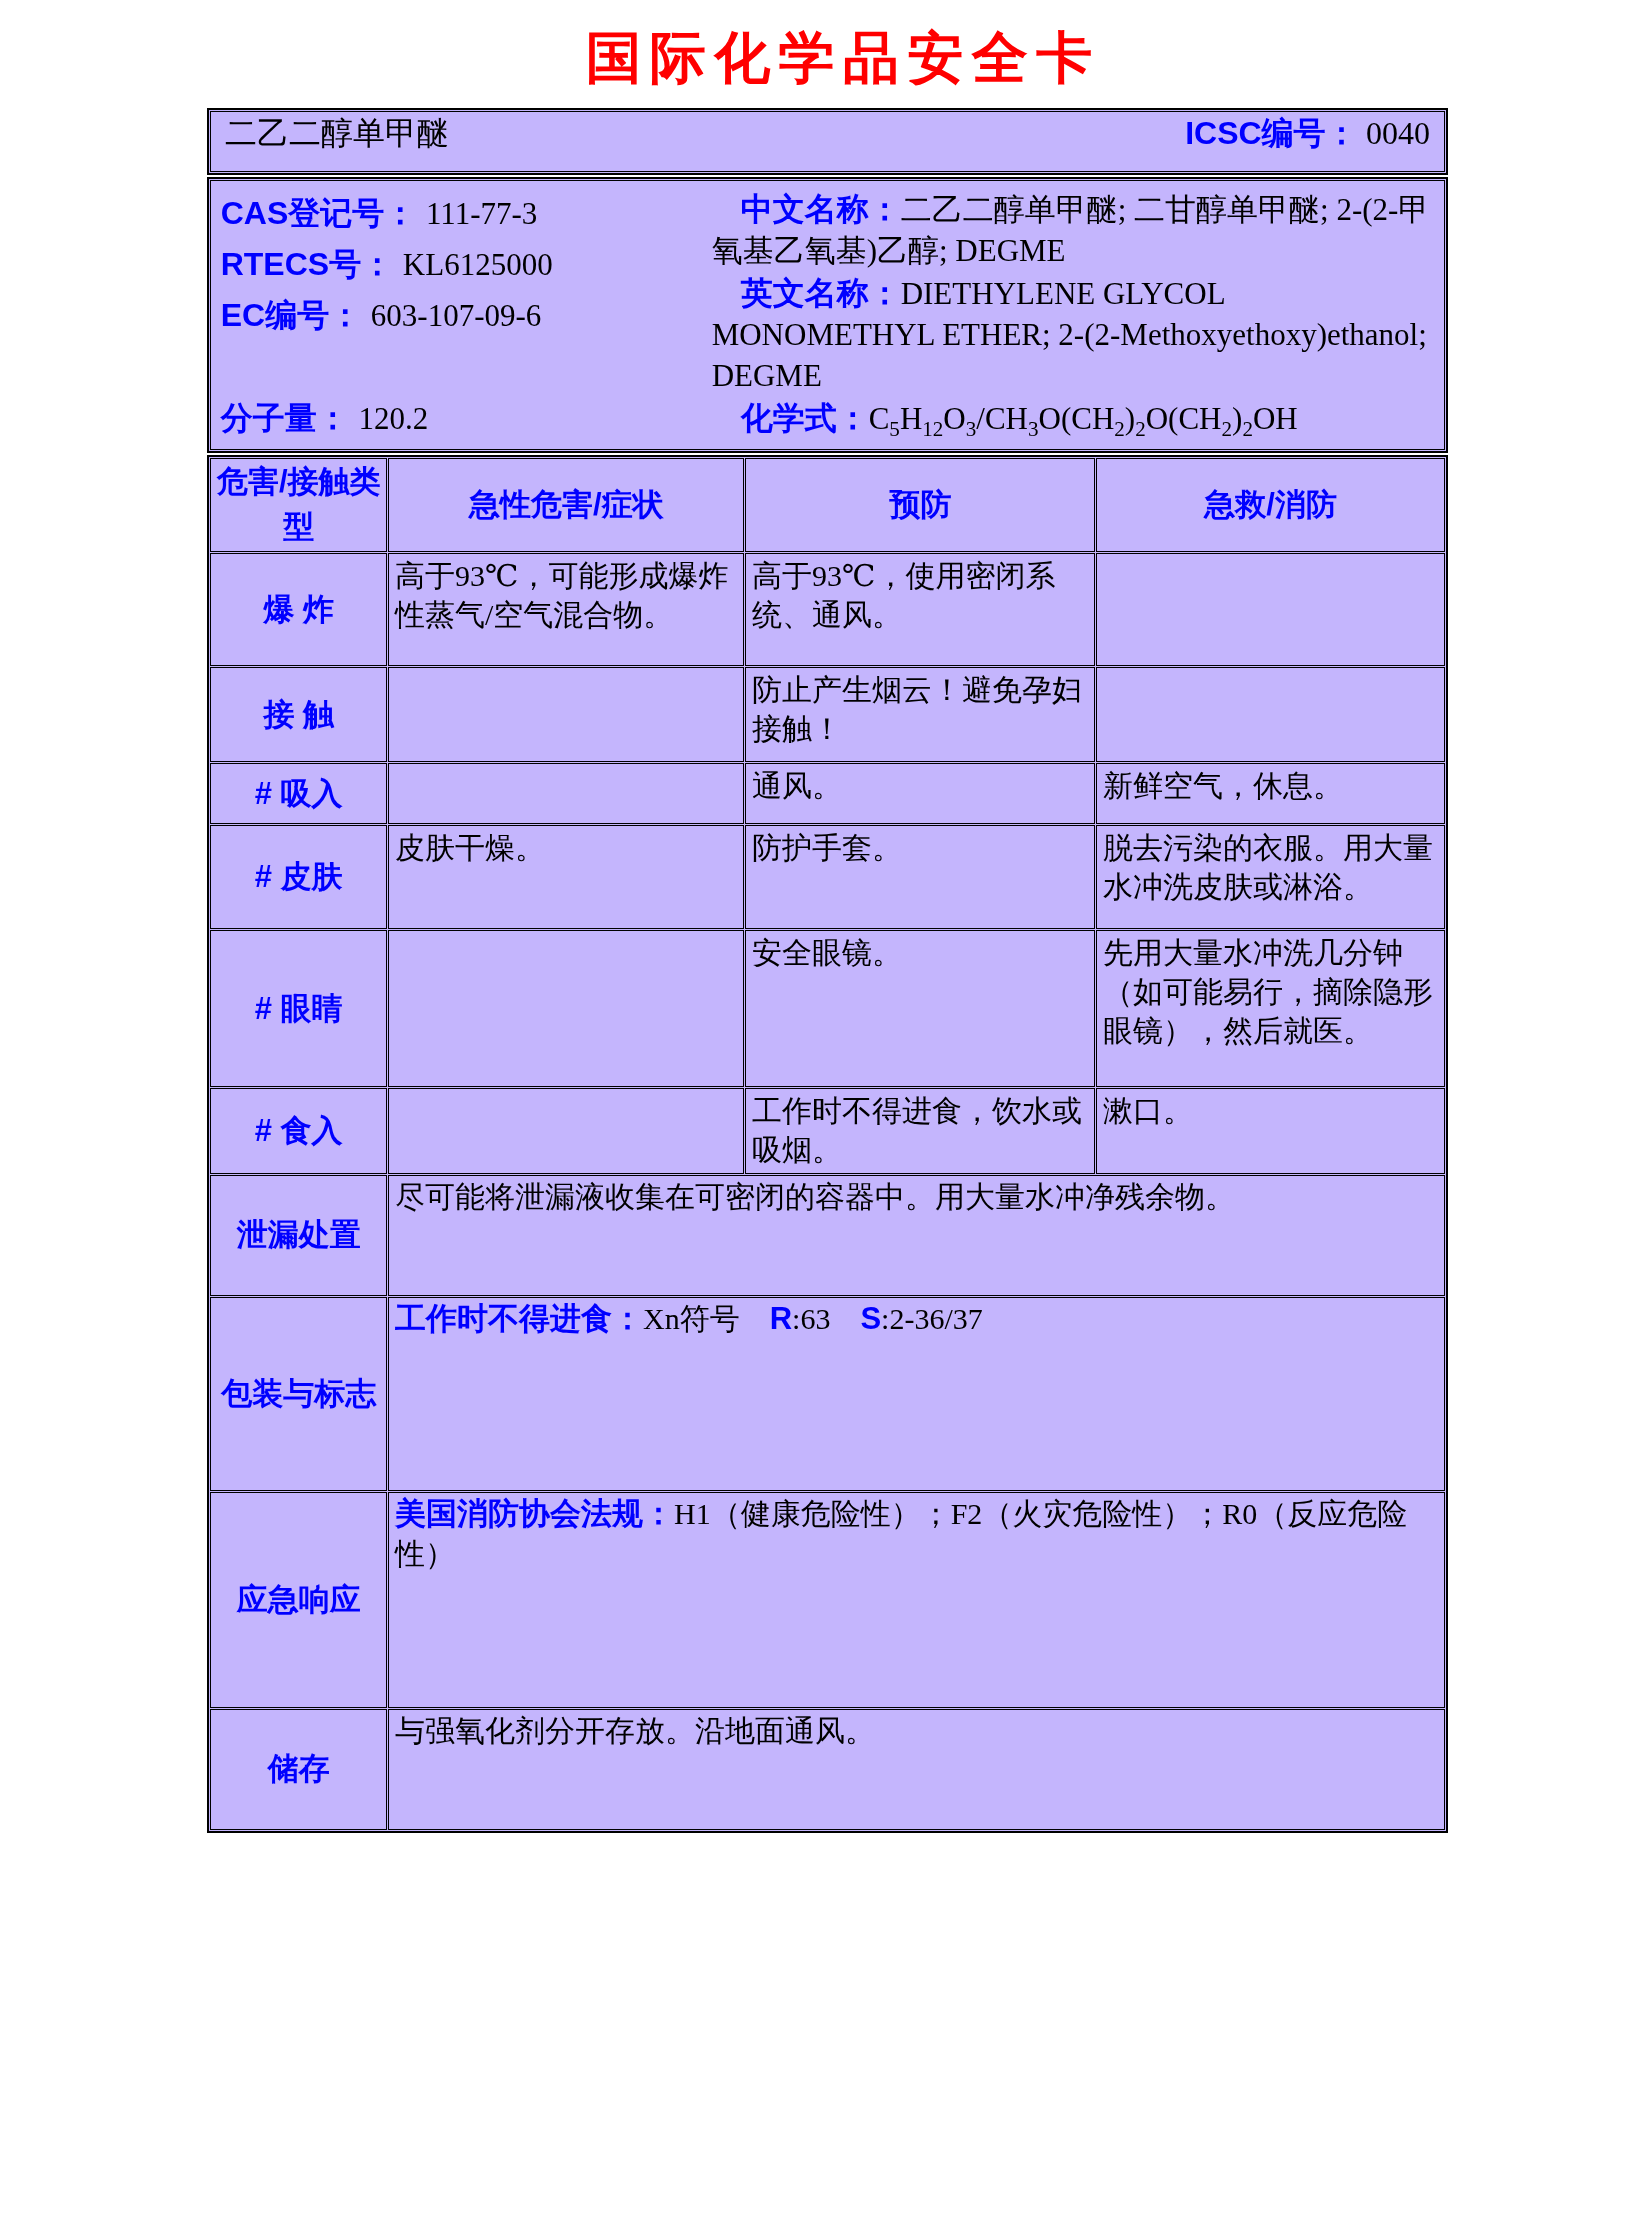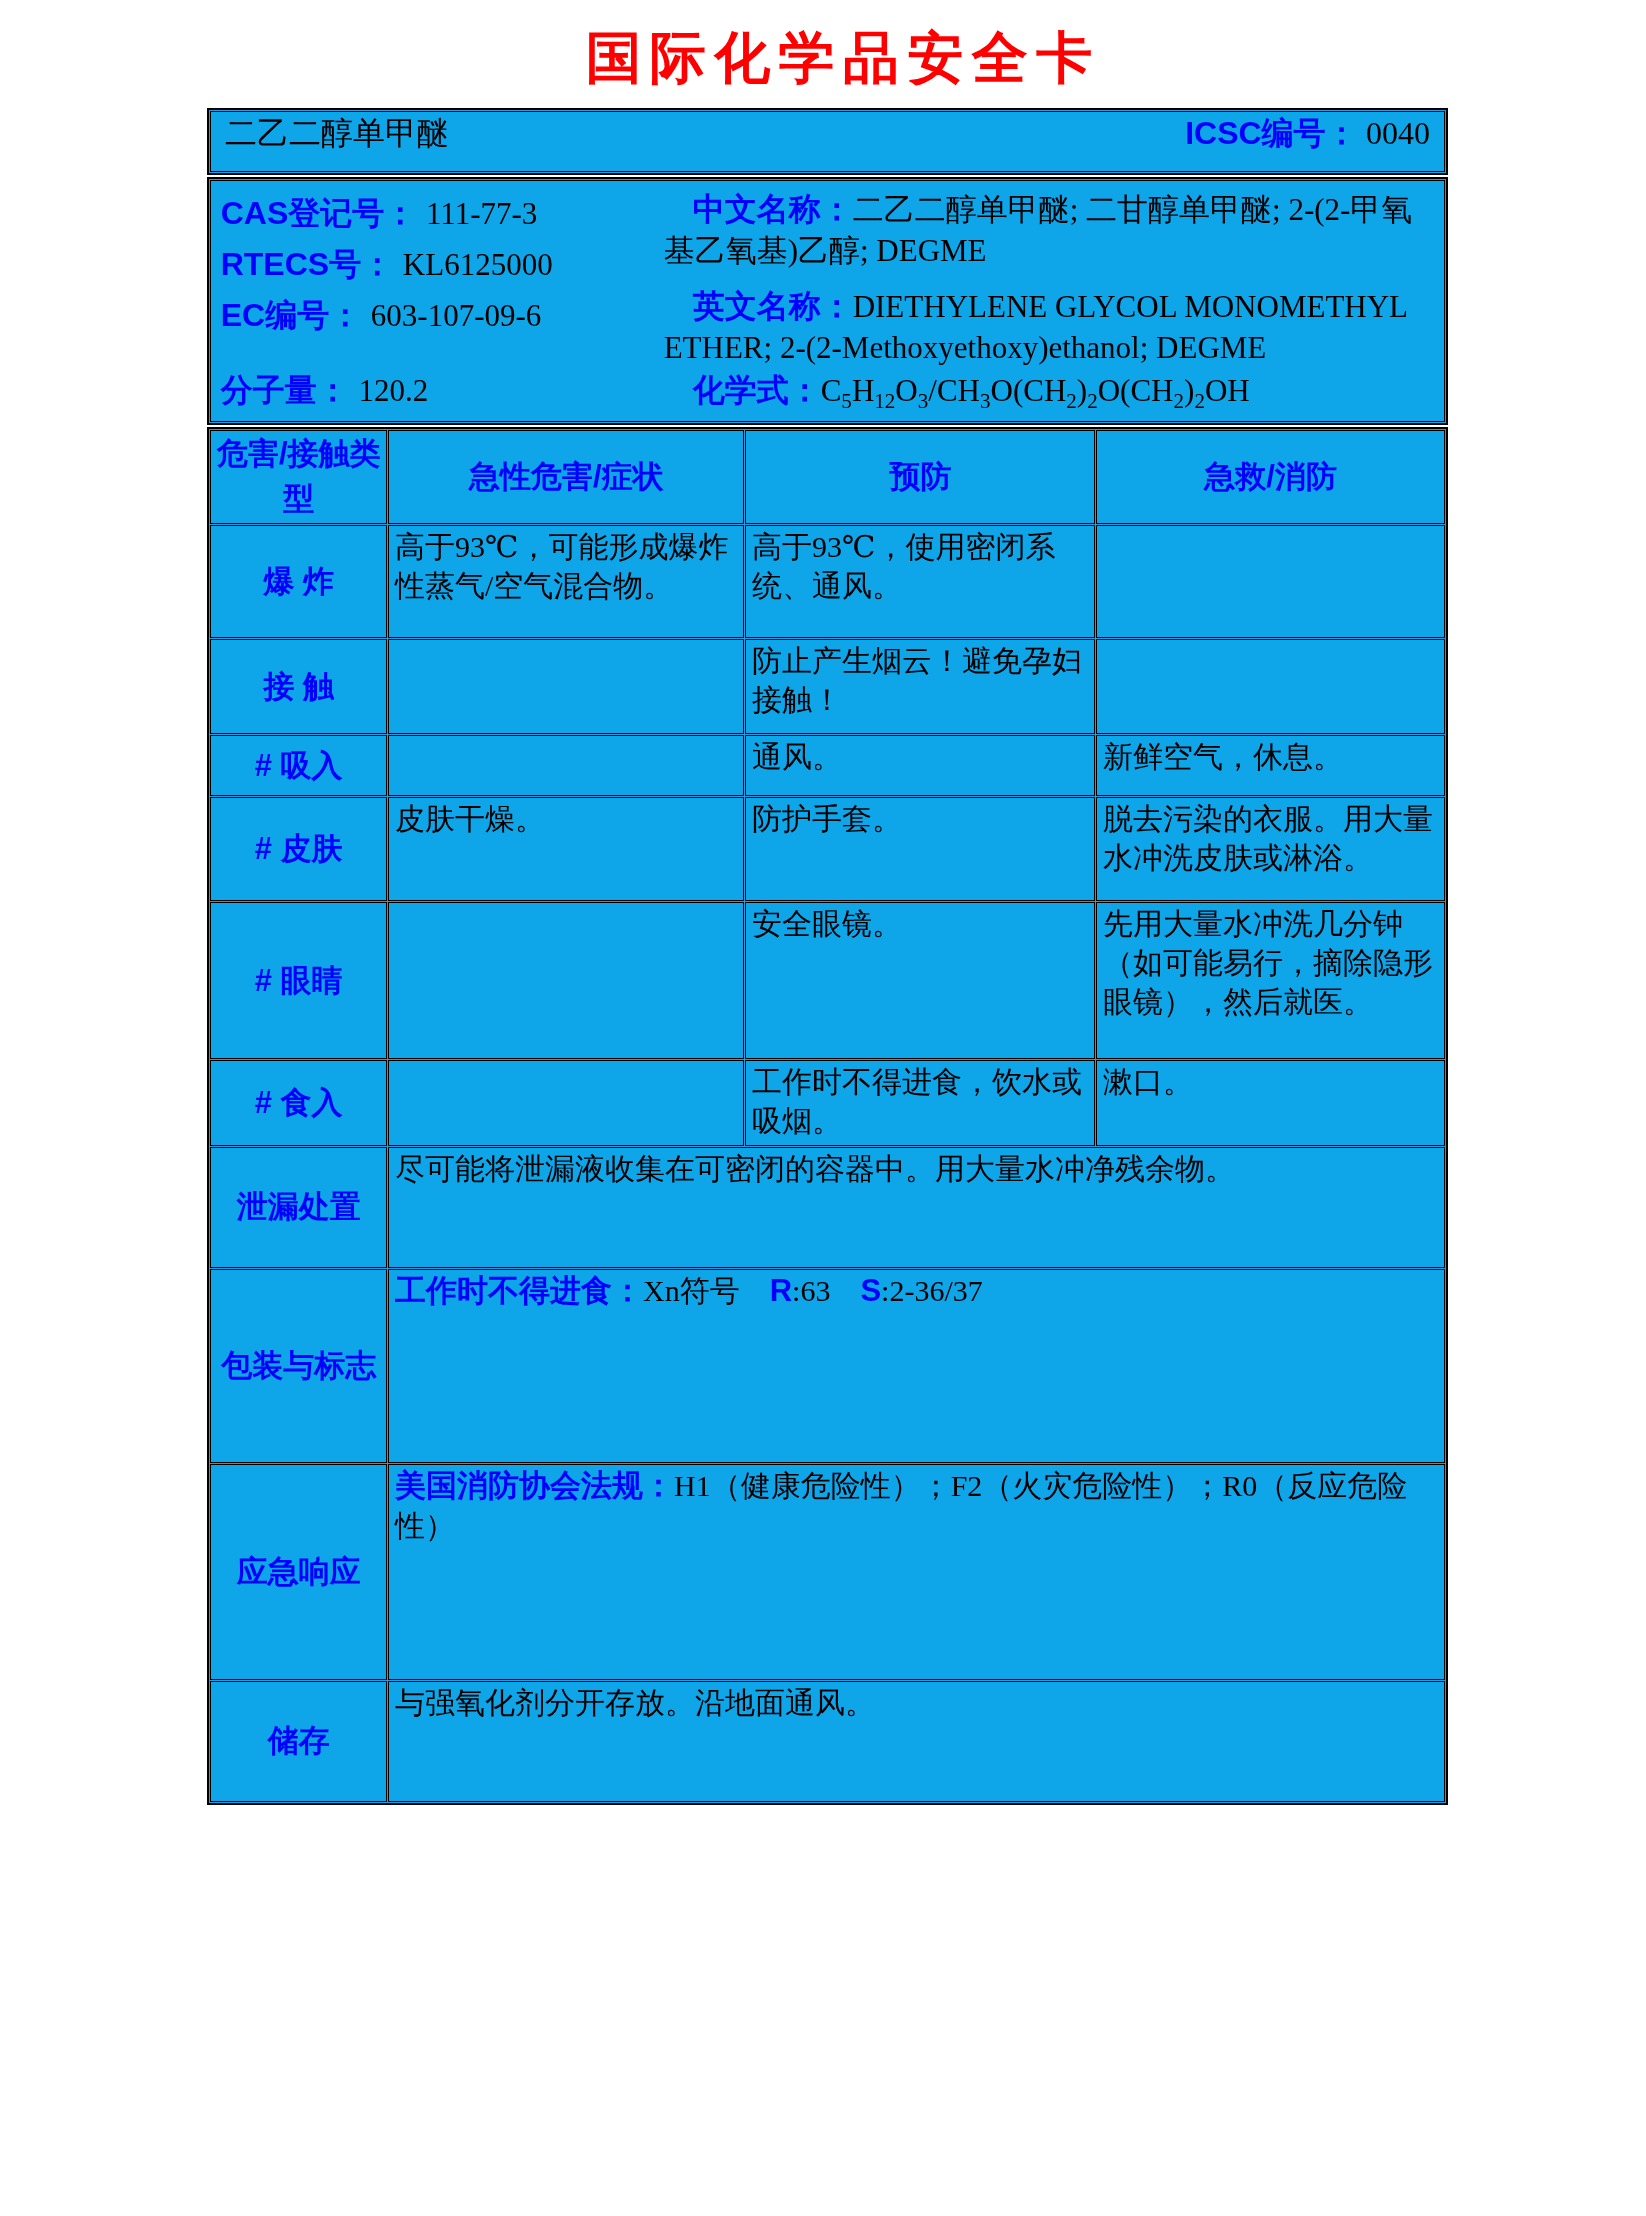--- a/index.html
+++ b/index.html
@@ -21,42 +21,42 @@
     padding-left: 40px;
   }
   .content { width: 1241px; margin-left: 207px; }
 
   
   table.sec {
     width: 100%;
     border: 2.1px solid #000;
     border-spacing: 1.4px;
     border-collapse: separate;
-    background: #0ea5e9;
+    background: #c4b5fd;
     table-layout: fixed;
     margin-bottom: 2.1px;
   }
   table.sec td { border: 1.4px solid #000; vertical-align: top; box-sizing: border-box; }
 
   .blue {
     color: #0000FF;
     font-weight: bold;
     font-family: "Liberation Sans", "DejaVu Sans", sans-serif;
   }
 
   
   .titlebar td { height: 61px; vertical-align: middle; padding: 0 14px; }
   .tb-flex { display: flex; justify-content: space-between; align-items: center; }
   .chem-name { font-size: 32px; }
   .icsc-label { font-size: 32px; }
   .icsc-value { font-size: 32px; margin-left: 8.4px; }
 
   
   .infobox td { height: 242px; padding: 7px 9.7px 5.6px 9.7px; }
-  .info-flex { display: flex; height: 100%; }
+  .info-flex { display: flex; height: 100%; gap: 48px; }
   .info-left  { width: 36.5%; display: flex; flex-direction: column; }
   .info-right { flex: 1; display: flex; flex-direction: column; }
   .id-line { font-size: 31px; line-height: 1.58; }
   .id-line .blue { font-size: 32px; }
   .mw-line { margin-top: auto; }
   .name-para { font-size: 31px; line-height: 1.32; }
   .name-para .blue { font-size: 32px; margin-left: 29px; }
   .en-para { margin-top: auto; }
   .id-val { margin-left: 9.7px; }
   sub { font-size: 68%; }

